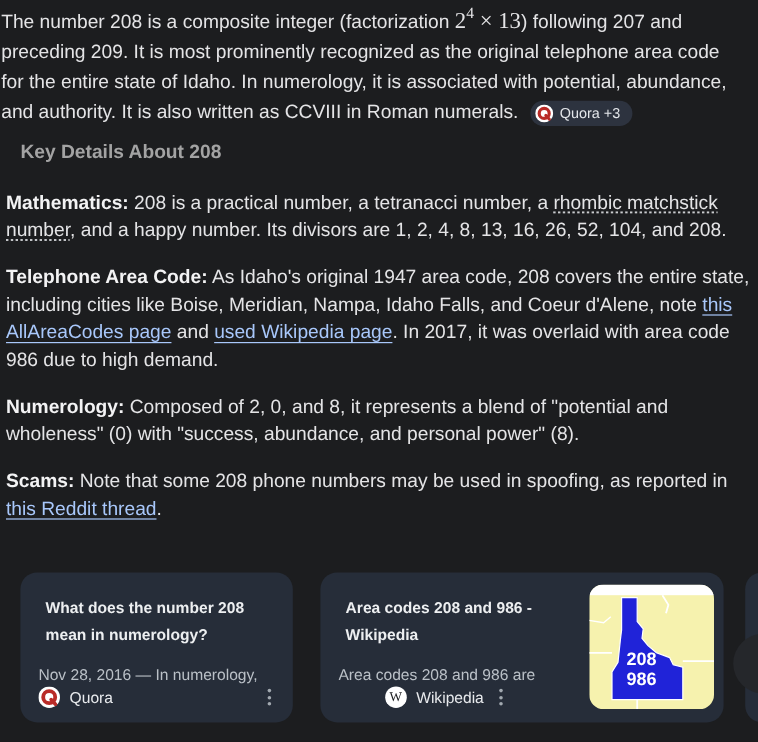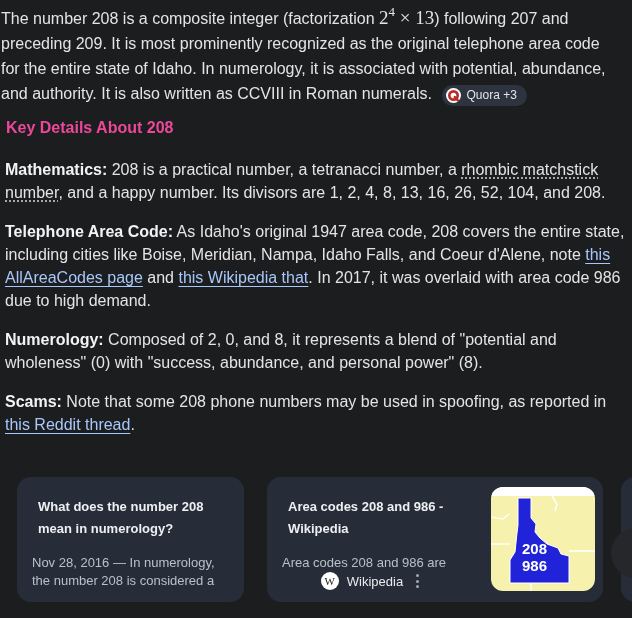--- a/index.html
+++ b/index.html
@@ -41,25 +41,25 @@
     font-size:12px;
     color:#e3e6ea;
     white-space:nowrap;
     vertical-align:-4px;
     margin-left:6px;
     cursor:pointer;
   }
   .badge svg{display:block;}
   
   .key-heading{
-    margin:12px 0 0 6px;
+    margin:12px 0 0 17px;
     font-size:16px;
     line-height:20px;
     font-weight:700;
-    color:#ec4899;
+    color:#a3a3a3;
   }
   
   ul.details{
     margin:20px 0 0 0;
     padding:0 6px 0 5px;
     list-style:none;
     font-size:16px;
     line-height:23px;
   }
   ul.details li{
@@ -206,35 +206,48 @@
     </span>
   </p>
 
   <h2 class="key-heading">Key Details About 208</h2>
 
   <ul class="details">
     <li>
       <span class="blabel">Mathematics:</span><span> 208 is a practical number, a tetranacci number, a </span><span class="term">rhombic matchstick number</span><span>, and a happy number. Its divisors are 1, 2, 4, 8, 13, 16, 26, 52, 104, and 208.</span>
     </li>
     <li>
-      <span class="blabel">Telephone Area Code:</span><span> As Idaho's original 1947 area code, 208 covers the entire state, including cities like Boise, Meridian, Nampa, Idaho Falls, and Coeur d'Alene, note </span><a class="link">this AllAreaCodes page</a><span> and </span><a class="link">this Wikipedia that</a><span>. In 2017, it was overlaid with area code 986 due to high demand.</span>
+      <span class="blabel">Telephone Area Code:</span><span> As Idaho's original 1947 area code, 208 covers the entire state, including cities like Boise, Meridian, Nampa, Idaho Falls, and Coeur d'Alene, note </span><a class="link">this AllAreaCodes page</a><span> and </span><a class="link">used Wikipedia page</a><span>. In 2017, it was overlaid with area code 986 due to high demand.</span>
     </li>
     <li>
       <span class="blabel">Numerology:</span><span> Composed of 2, 0, and 8, it represents a blend of "potential and wholeness" (0) with "success, abundance, and personal power" (8).</span>
     </li>
     <li>
       <span class="blabel">Scams:</span><span> Note that some 208 phone numbers may be used in spoofing, as reported in </span><a class="link">this Reddit thread</a><span>.</span>
     </li>
   </ul>
 
   <div class="carousel">
 
     <div class="card card-a">
       <p class="card-title">What does the number 208 mean in numerology?</p>
       <div class="card-snippet">Nov 28, 2016 — In numerology, the number 208 is considered a complex...</div>
+      <div class="card-src">
+        <svg class="src-icon" width="18" height="18" viewBox="0 0 18 18">
+          <circle cx="9" cy="9" r="9" fill="#ffffff"></circle>
+          <circle cx="9" cy="9" r="5" fill="none" stroke="#b92b27" stroke-width="3.2"></circle>
+          <path d="M10.6 11 L14.2 14.8" stroke="#b92b27" stroke-width="3" stroke-linecap="round"></path>
+        </svg>
+        <span>Quora</span>
+        <span class="dots">
+            <i></i>
+            <i></i>
+            <i></i>
+          </span>
+      </div>
     </div>
 
     <div class="card card-b">
       <div class="text-col">
         <p class="card-title">Area codes 208 and 986 - Wikipedia</p>
         <div class="card-snippet">Area codes 208 and 986 are telephone area codes in the North...</div>
         <div class="card-src">
           <span class="wiki-circle">W</span>
           <span>Wikipedia</span>
           <span class="dots">

